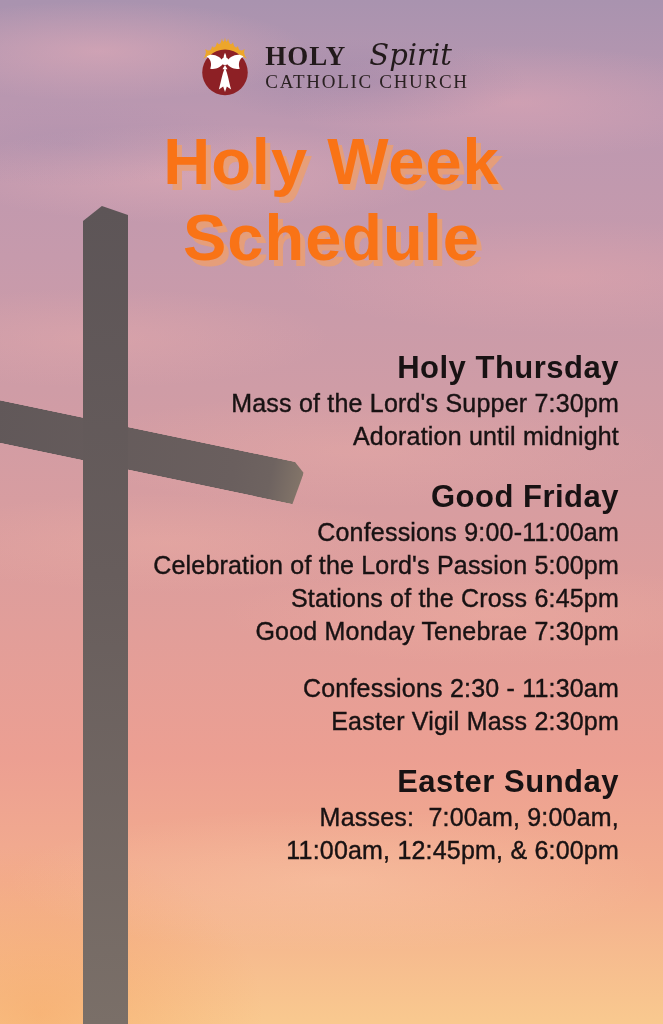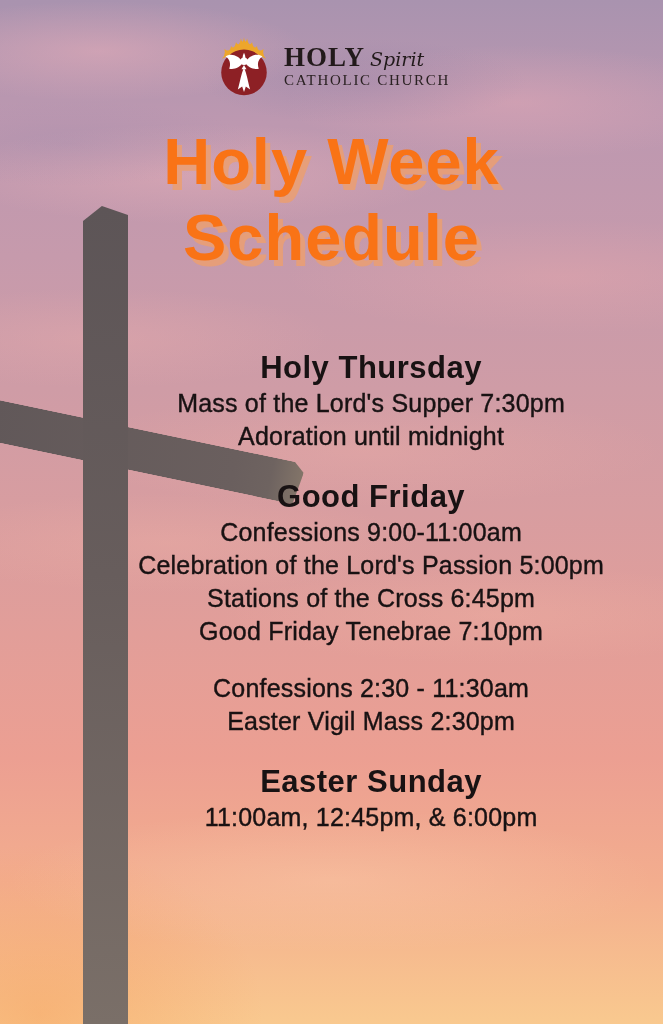--- a/index.html
+++ b/index.html
@@ -49,36 +49,36 @@
   }
   .emblem{width:62px;height:64px;flex:0 0 auto;}
   .logo-text{display:flex;flex-direction:column;align-items:flex-start;}
   .logo-line1{display:flex;align-items:baseline;}
   .logo-holy{
     font-family:"Liberation Serif","DejaVu Serif",serif;font-weight:bold;
     font-size:27px;letter-spacing:1px;color:#221a1b;
   }
   .logo-spirit{
     font-family:"DejaVu Serif","Liberation Serif",serif;font-style:italic;
-    font-size:19px;margin-left:5px;color:#221a1b;
+    font-size:29px;margin-left:23px;color:#221a1b;
   }
   .logo-line2{
     font-family:"Liberation Serif","DejaVu Serif",serif;
-    font-size:15px;letter-spacing:1.7px;color:#2a2122;margin-top:-1px;
+    font-size:19px;letter-spacing:1.7px;color:#2a2122;margin-top:-1px;
   }
   
   .title{
     position:absolute;top:124px;left:0;width:100%;margin:0;
     text-align:center;font-size:65px;font-weight:bold;letter-spacing:1px;
     line-height:1.17;color:#f97316;
     text-shadow:5px 6px 0 rgba(233,158,116,.9);
   }
   .title-line{display:block;}
   
-  .schedule{position:absolute;top:348px;right:59px;text-align:center;color:#181213;}
+  .schedule{position:absolute;top:348px;right:44px;text-align:right;color:#181213;}
   .sec{margin:0 0 24px 0;}
   .sec h2{
     margin:0;font-size:31px;font-weight:bold;line-height:39px;letter-spacing:.5px;
   }
   .line{
     margin:0;font-size:25px;line-height:33px;letter-spacing:.2px;
     white-space:pre-wrap;-webkit-text-stroke:.4px currentColor;
   }
 </style>
 </head>
@@ -127,27 +127,28 @@
       <h2>Holy Thursday</h2>
       <p class="line">Mass of the Lord's Supper 7:30pm</p>
       <p class="line">Adoration until midnight</p>
     </section>
 
     <section class="sec">
       <h2>Good Friday</h2>
       <p class="line">Confessions 9:00-11:00am</p>
       <p class="line">Celebration of the Lord's Passion 5:00pm</p>
       <p class="line">Stations of the Cross 6:45pm</p>
-      <p class="line">Good Friday Tenebrae 7:10pm</p>
+      <p class="line">Good Monday Tenebrae 7:30pm</p>
     </section>
 
     <section class="sec">
       <p class="line">Confessions 2:30 - 11:30am</p>
       <p class="line">Easter Vigil Mass 2:30pm</p>
     </section>
 
     <section class="sec">
       <h2>Easter Sunday</h2>
+      <p class="line">Masses:  7:00am, 9:00am,</p>
       <p class="line">11:00am, 12:45pm, &amp; 6:00pm</p>
     </section>
 
   </main>
 </div>
 
 </body></html>

